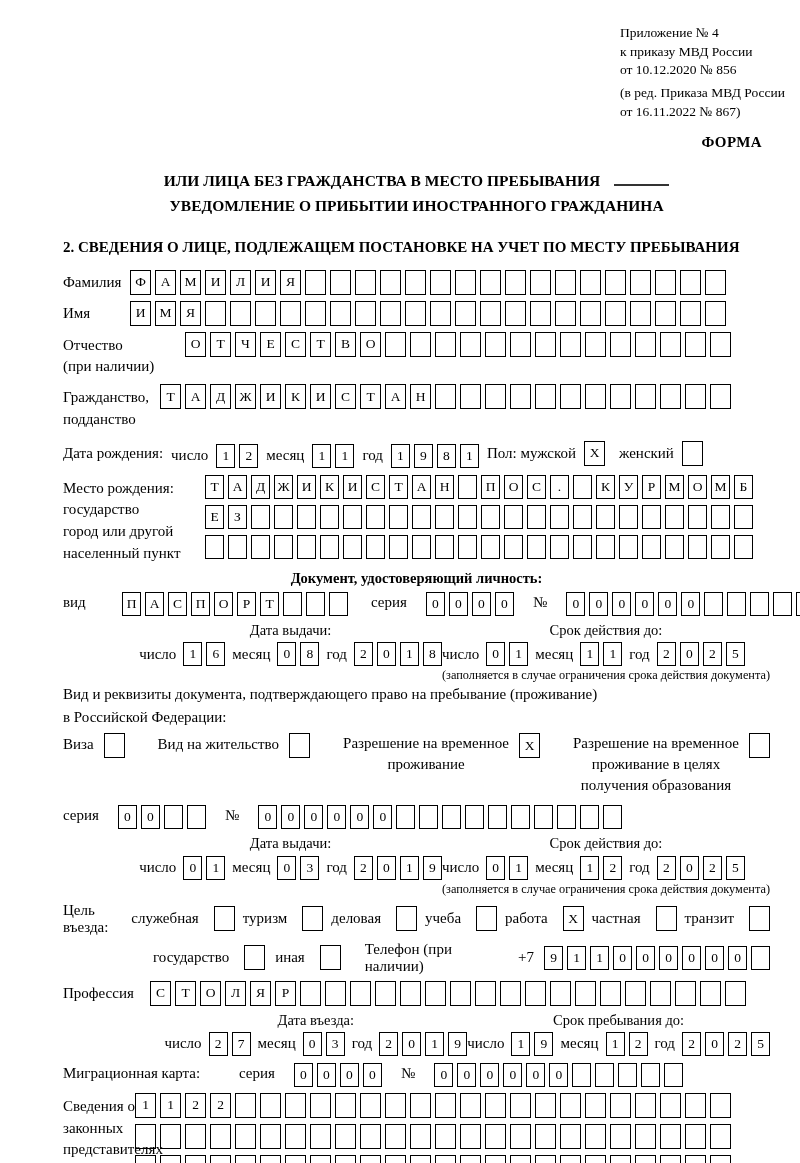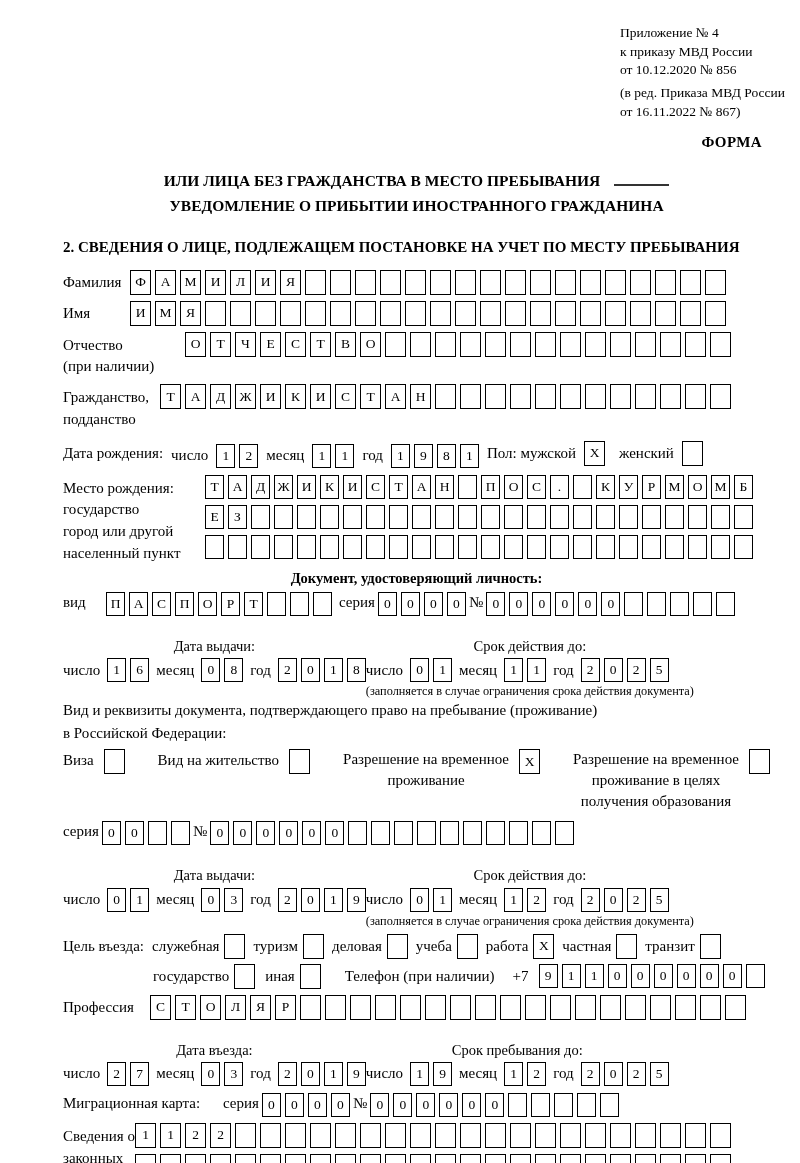--- a/index.html
+++ b/index.html
@@ -46,38 +46,38 @@
   .w-surname { width:67px; }
   .w-patronymic { width:122px; }
   .w-citizenship { width:97px; }
   .w-birthplace { width:142px; }
   .w-profession { width:87px; }
   .w-migcard { width:157px; }
   .w-reps { width:72px; }
 
   .doc-heading { text-align:center; font-weight:bold; margin-top:5px; font-size:14.5px; }
 
-  .vid-row { gap:3px; margin-top:5px; }
+  .vid-row { gap:19px; margin-top:5px; }
   .vid-row .inline-lbl { padding-top:2px; }
 
-  .date-blocks { display:flex; justify-content:flex-start; margin-top:22px; width:707px; }
+  .date-blocks { display:flex; justify-content:flex-end; margin-top:6px; width:707px; }
   .date-block { }
   .date-head { text-align:center; font-size:14.5px; line-height:1.2; margin-bottom:3px; }
   .date-fields { display:flex; align-items:center; gap:7px; }
   .date-note { font-size:12.3px; margin-top:2px; text-align:right; }
 
   .resid-doc { line-height:1.5;font-family:Liberation Serif, serif; }
 
   .permit-row { display:flex; justify-content:space-between; align-items:flex-start; margin-top:5px; width:707px; }
   .permit-item { display:flex; align-items:flex-start; gap:10px; }
   .permit-item .ptext { line-height:1.4; text-align:center; }
   .permit-item .plain { padding-top:3px; }
 
   .purpose-row { display:flex; align-items:center; gap:8px; margin-top:5px; }
-  .purpose-row .pair { display:flex; align-items:center; gap:5px; }
+  .purpose-row .pair { display:flex; align-items:center; gap:15px; }
   .purpose-row.second { margin-left:90px; margin-top:5px; gap:10px; }
 
   .birthdate-row { display:flex; align-items:center; gap:8px; margin-top:8px; }
 
   .reps-row { margin-top:6px; }
 </style>
 </head>
 <body>
 
 <div class="page">

